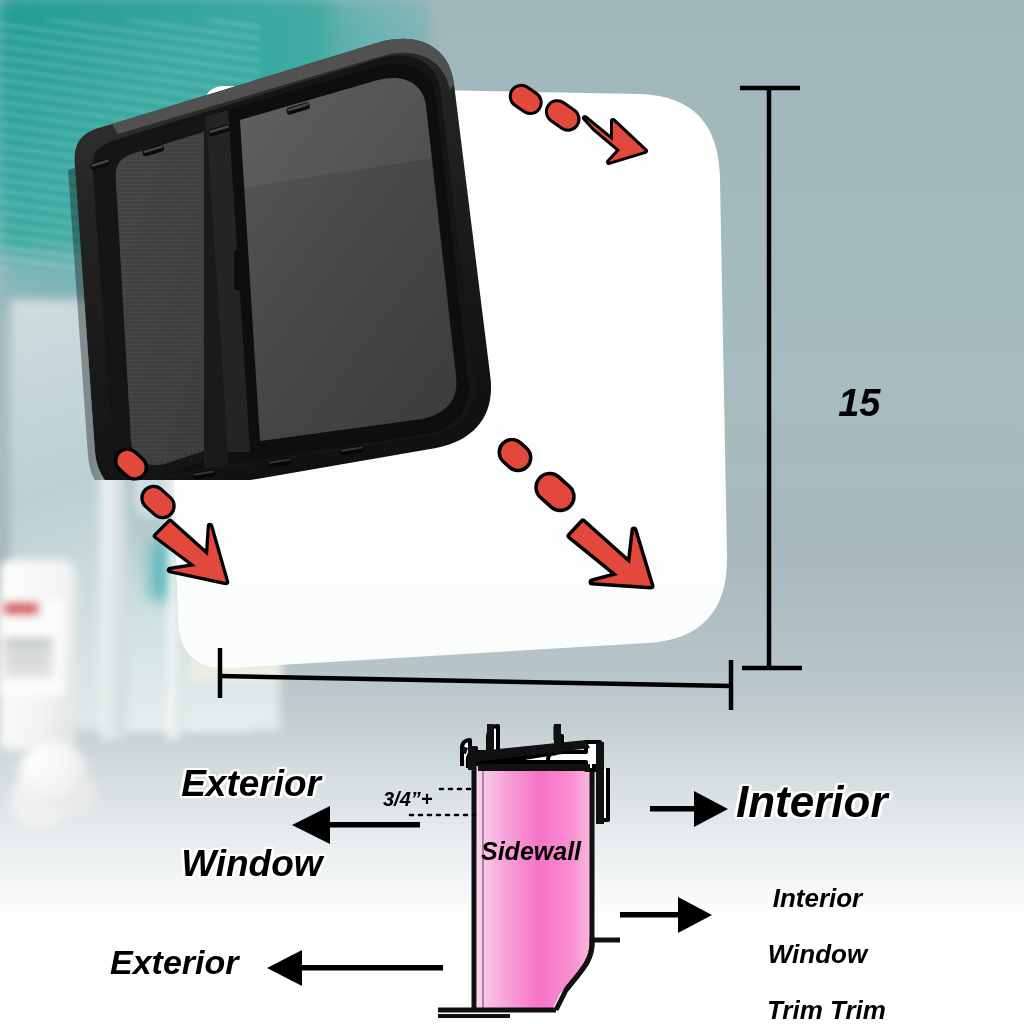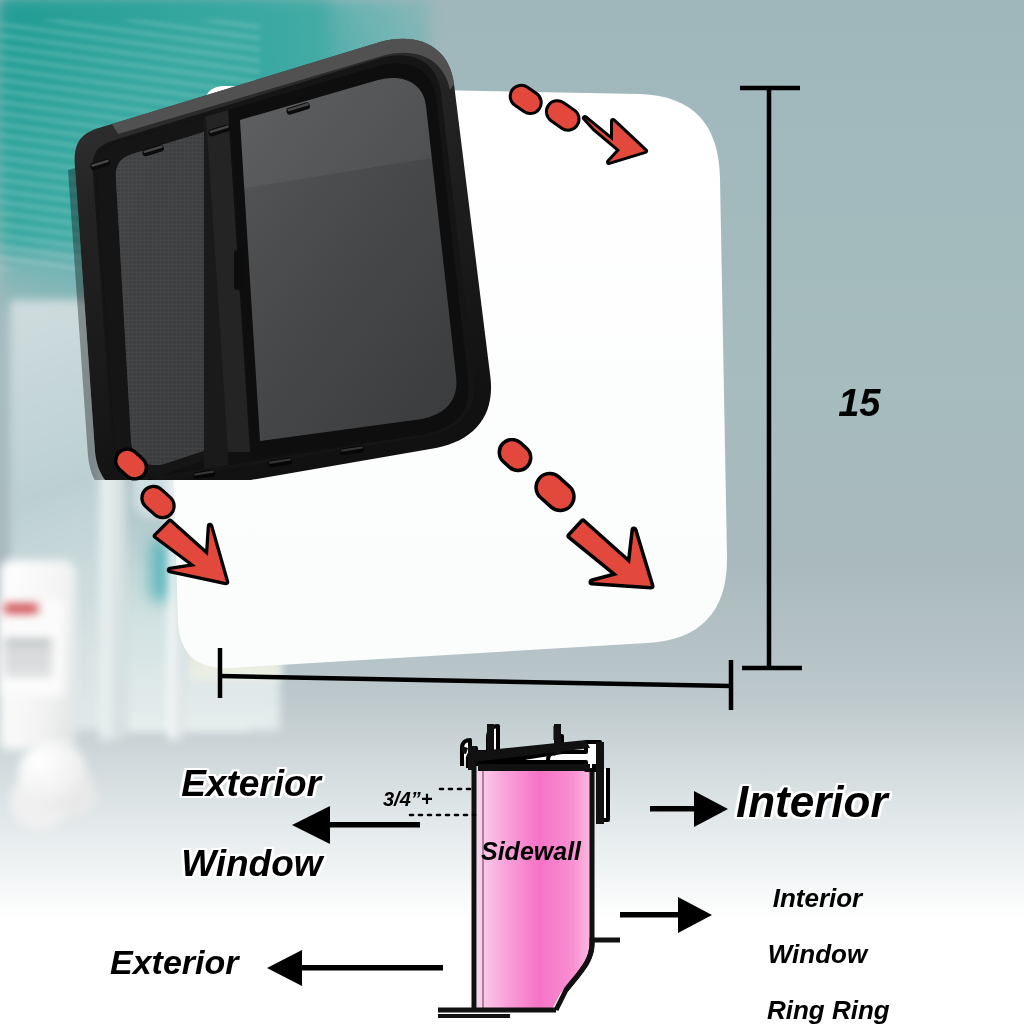--- a/index.html
+++ b/index.html
@@ -364,21 +364,21 @@
   <div class="txt t-extflange outlined">
     <span>Exterior</span><br>
     <span>Window</span><br>
   </div>
 
   <div class="txt t-interior outlined">Interior</div>
 
   <div class="txt t-trim">
     <span>Interior</span><br>
     <span>Window</span><br>
-    <span>Ring Ring</span>
+    <span>Trim Trim</span>
   </div>
 
   <div class="txt t-exterior">Exterior</div>
 
   <div class="txt t-frac">3/4”+</div>
 
   <div class="txt t-sidewall">Sidewall</div>
 
 </div>
 

